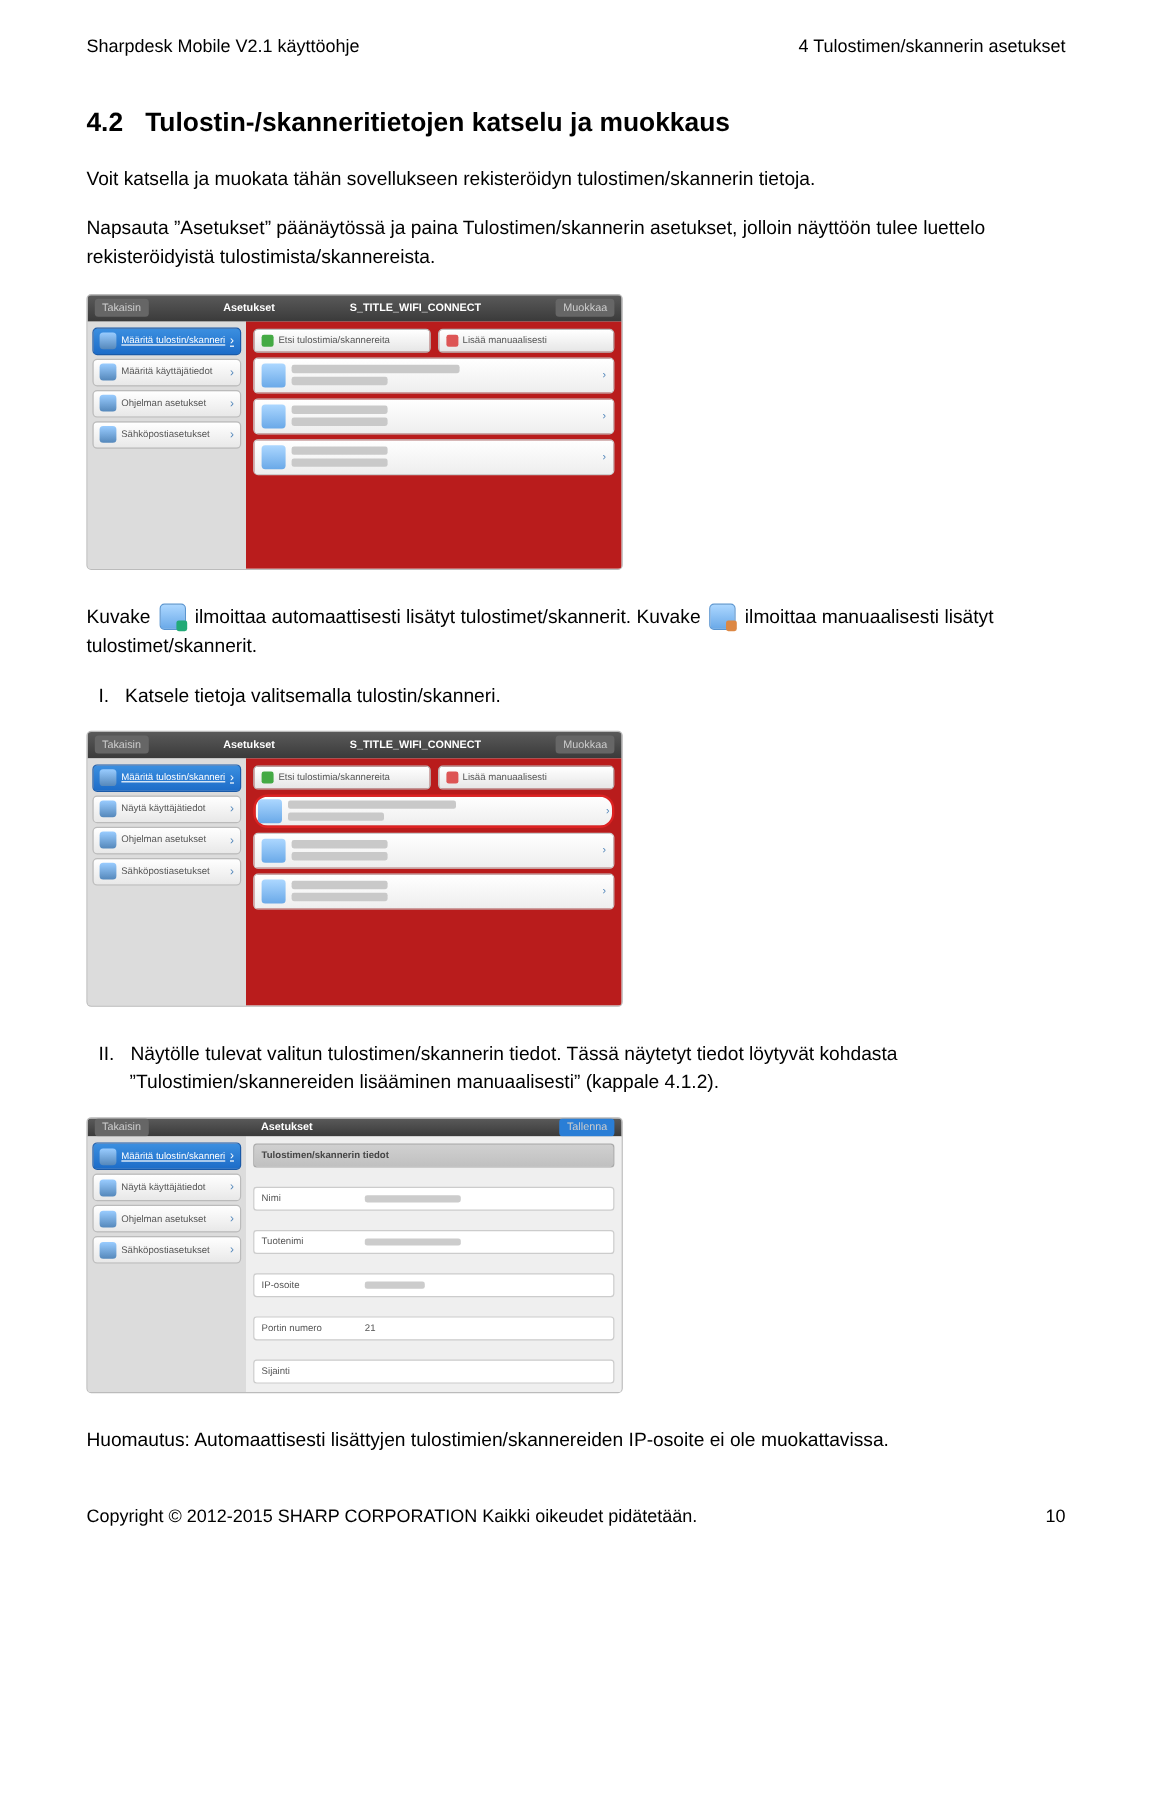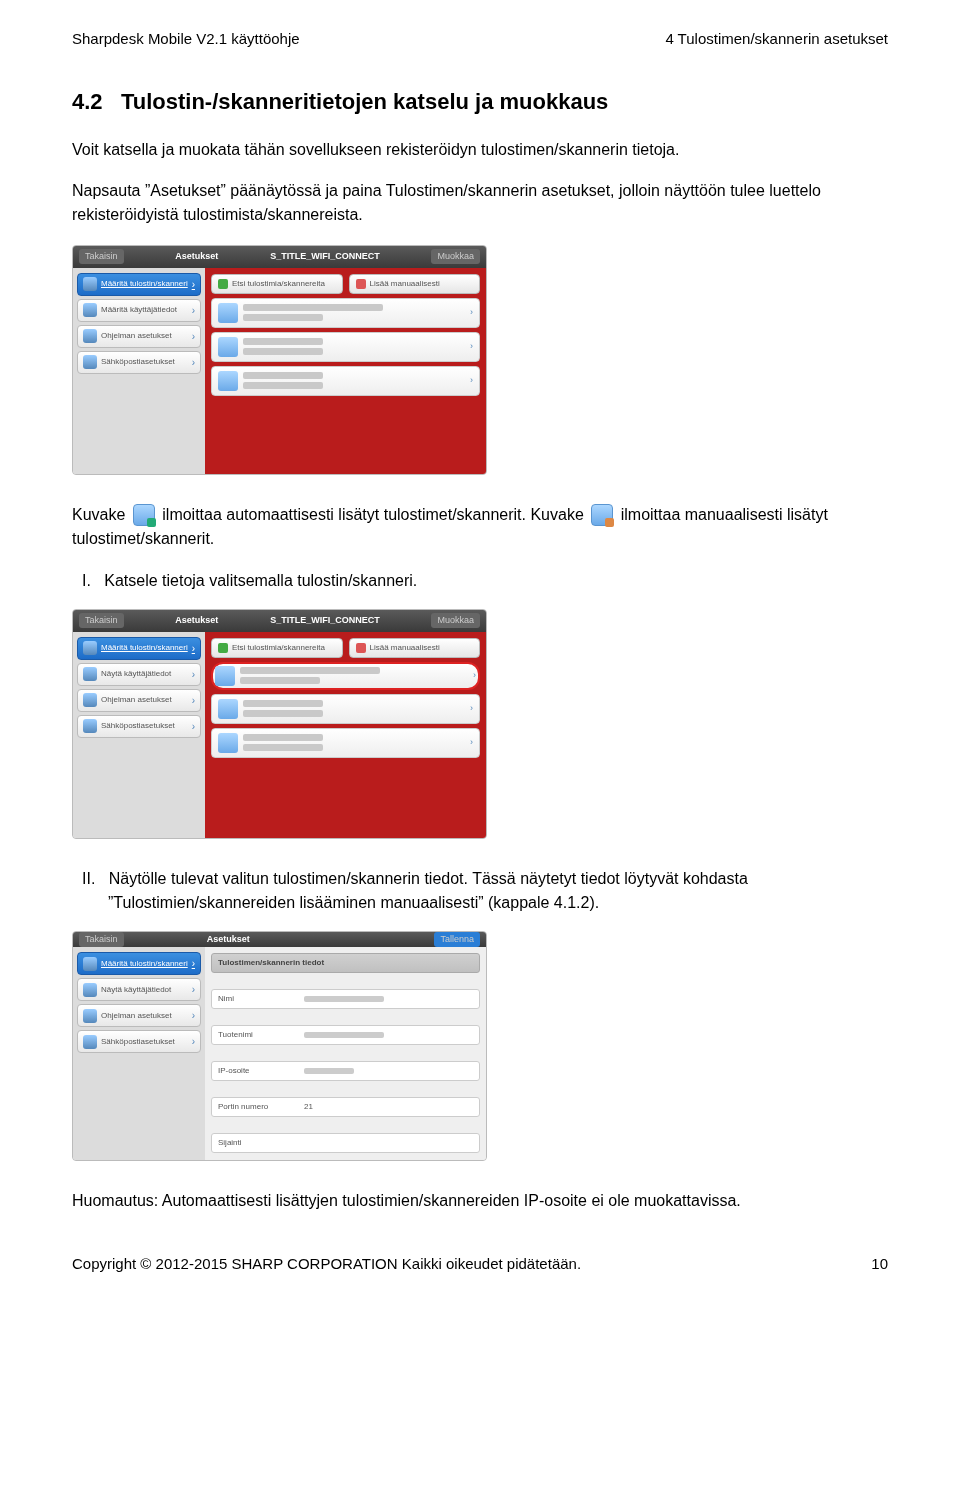--- a/index.html
+++ b/index.html
@@ -21,21 +21,21 @@
   }
   .section-title {
     font-size: 22px;
     font-weight: bold;
     margin-bottom: 20px;
   }
   .body-para { margin-bottom: 17px; font-size: 16px; }
   .body-para2 { margin-bottom: 18px; font-size: 16px; }
 
   .screenshot {
-    width: 415px;
+    width: 447px;
     height: 230px;
     background: #e8e8e8;
     border-radius: 4px;
     margin: 10px 0 28px 0;
     display: flex;
     flex-direction: column;
     font-size: 9px;
     color: #333;
     overflow: hidden;
     border: 1px solid #bbb;

